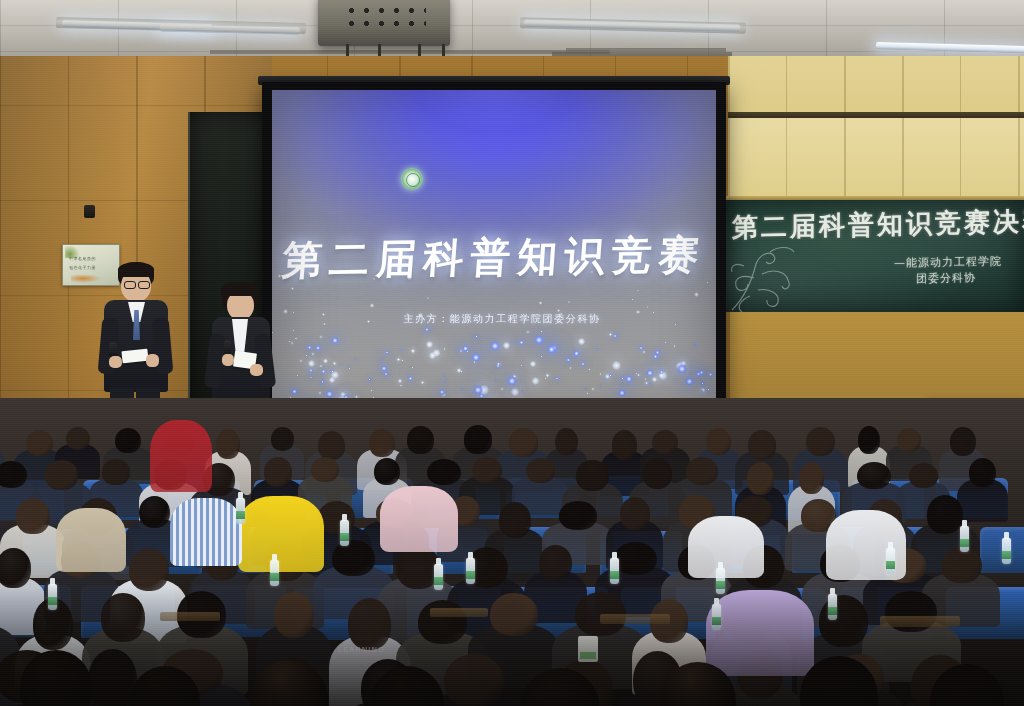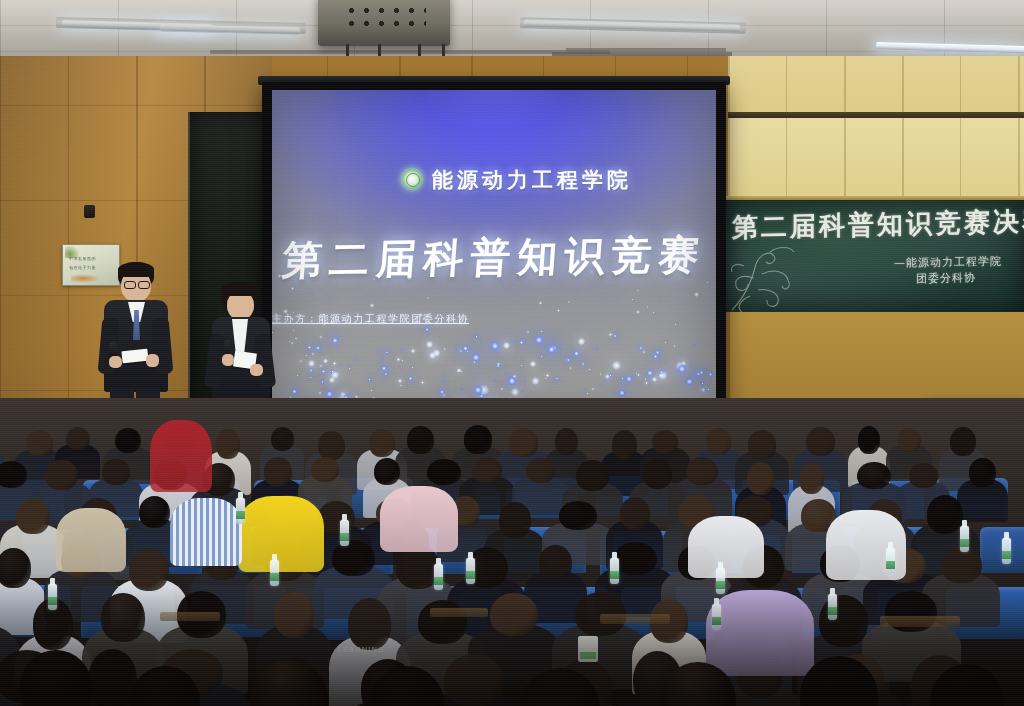--- a/index.html
+++ b/index.html
@@ -227,25 +227,25 @@
   }
   .scr-title{
     position:absolute;left:0;top:140px;width:444px;text-align:center;
     color:#ffffff;font-size:40px;letter-spacing:7px;font-weight:700;
     font-family:"DejaVu Sans",sans-serif;
     text-shadow:0 0 14px rgba(210,225,255,.95),0 0 28px rgba(150,175,255,.55),0 2px 5px rgba(0,0,0,.35);
     transform:skewX(-5deg) rotate(-.8deg);
     white-space:nowrap;
   }
   .scr-sub{
-    position:absolute;left:0;top:222px;width:444px;text-align:left;
+    position:absolute;left:8px;top:222px;width:444px;text-align:center;
     color:#f2f5ff;font-size:10px;letter-spacing:1.6px;
     font-family:"DejaVu Sans",sans-serif;
     text-shadow:0 0 5px rgba(200,215,255,.8);
-    white-space:nowrap;opacity:.95;text-decoration:underline;
+    white-space:nowrap;opacity:.95;
   }
   .bokeh{position:absolute;border-radius:50%;pointer-events:none;}
   .scr-bottombar{
     position:absolute;left:0;bottom:0;width:444px;height:16px;
     background:linear-gradient(180deg,rgba(20,20,25,.25),rgba(10,10,15,.75));
   }
   .scr-tab{
     position:absolute;left:196px;bottom:-5px;width:34px;height:8px;
     background:#2b2b2f;border-radius:0 0 3px 3px;
   }
@@ -428,21 +428,20 @@
       <div style="padding-left:22px;">团委分科协</div>
     </div>
   </div>
 
   <div class="screen-roller"></div>
   <div class="screen-frame"></div>
   <div class="screen">
     <div class="screen-wash"></div>
 
     <div class="scr-logo"></div>
-    <div class="scr-college">能源动力工程学院</div>
     <div class="scr-title">第二届科普知识竞赛</div>
     <div class="scr-sub">主办方：能源动力工程学院团委分科协</div>
 
     <div id="bokeh-layer">
         <div class="bokeh" style="left: 184.502px; top: 278.153px; width: 4.68701px; height: 4.68701px; background: radial-gradient(circle, rgba(255, 255, 255, 0.95), rgba(210, 225, 250, 0.6) 55%, rgba(200, 215, 240, 0) 80%); box-shadow: rgba(225, 235, 255, 0.6) 0px 0px 6.56182px;"></div>
         <div class="bokeh" style="left: 18.5153px; top: 251.579px; width: 2.07059px; height: 2.07059px; background: radial-gradient(circle, rgba(255, 255, 255, 0.95), rgba(210, 225, 250, 0.6) 55%, rgba(200, 215, 240, 0) 80%); box-shadow: rgba(225, 235, 255, 0.6) 0px 0px 2.89882px;"></div>
         <div class="bokeh" style="left: 36.9305px; top: 278.061px; width: 4.4926px; height: 4.4926px; background: radial-gradient(circle, rgba(240, 248, 255, 0.98), rgba(110, 140, 255, 0.85) 45%, rgba(60, 90, 220, 0) 78%); box-shadow: rgba(90, 130, 255, 0.8) 0px 0px 8.08668px;"></div>
         <div class="bokeh" style="left: 300.735px; top: 259.516px; width: 7.0355px; height: 7.0355px; background: radial-gradient(circle, rgba(240, 248, 255, 0.98), rgba(110, 140, 255, 0.85) 45%, rgba(60, 90, 220, 0) 78%); box-shadow: rgba(90, 130, 255, 0.8) 0px 0px 12.6639px;"></div>
         <div class="bokeh" style="left: 363.7px; top: 283.113px; width: 1.23505px; height: 1.23505px; background: radial-gradient(circle, rgba(240, 248, 255, 0.98), rgba(110, 140, 255, 0.85) 45%, rgba(60, 90, 220, 0) 78%); box-shadow: rgba(90, 130, 255, 0.8) 0px 0px 2.22309px;"></div>
         <div class="bokeh" style="left: 238.997px; top: 297.696px; width: 8.02861px; height: 8.02861px; background: radial-gradient(circle, rgba(255, 255, 255, 0.95), rgba(210, 225, 250, 0.6) 55%, rgba(200, 215, 240, 0) 80%); box-shadow: rgba(225, 235, 255, 0.6) 0px 0px 11.2401px;"></div>

